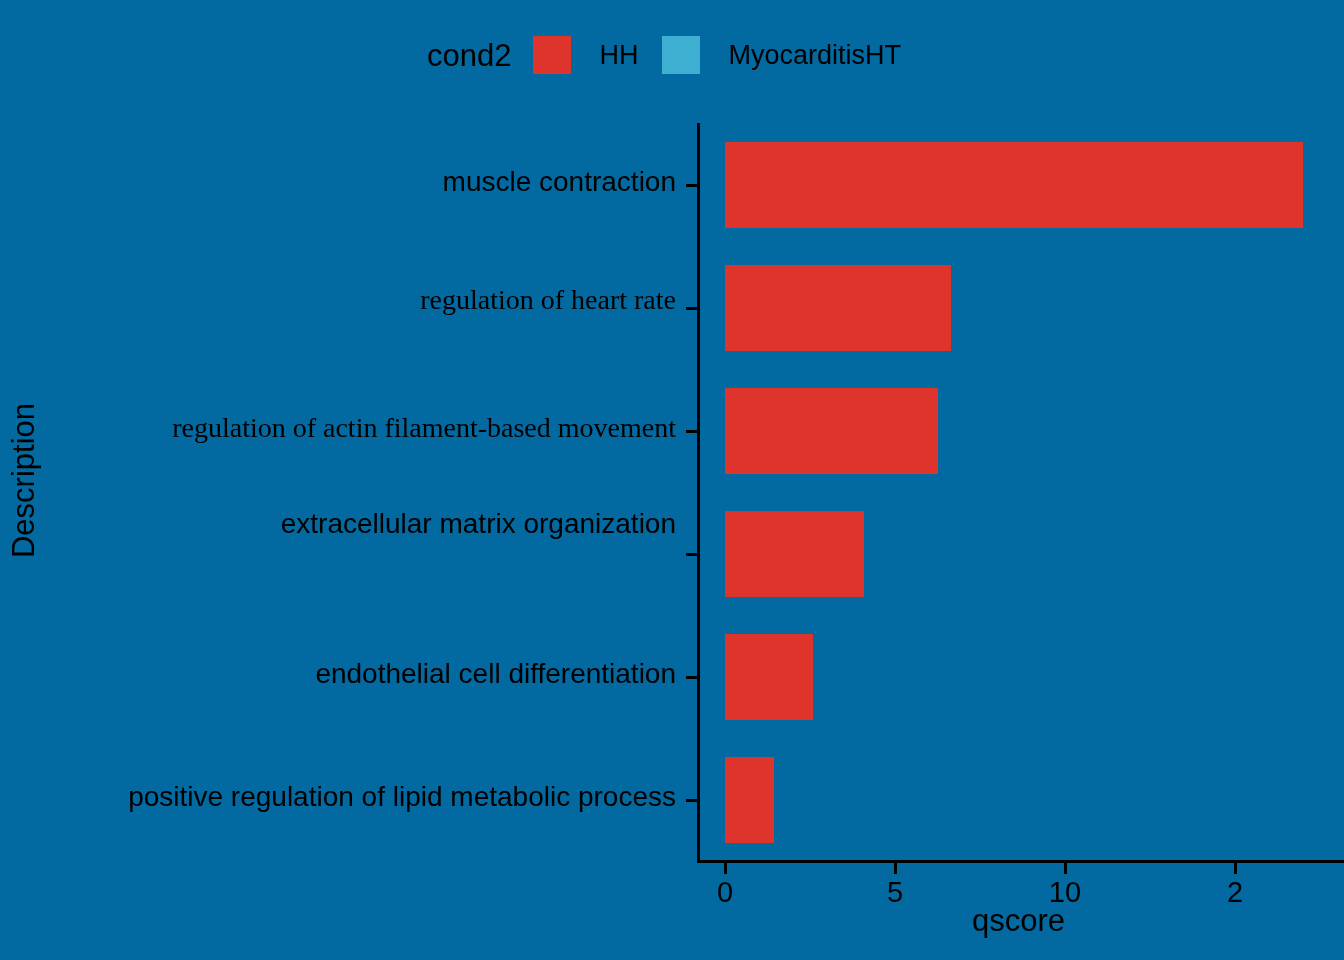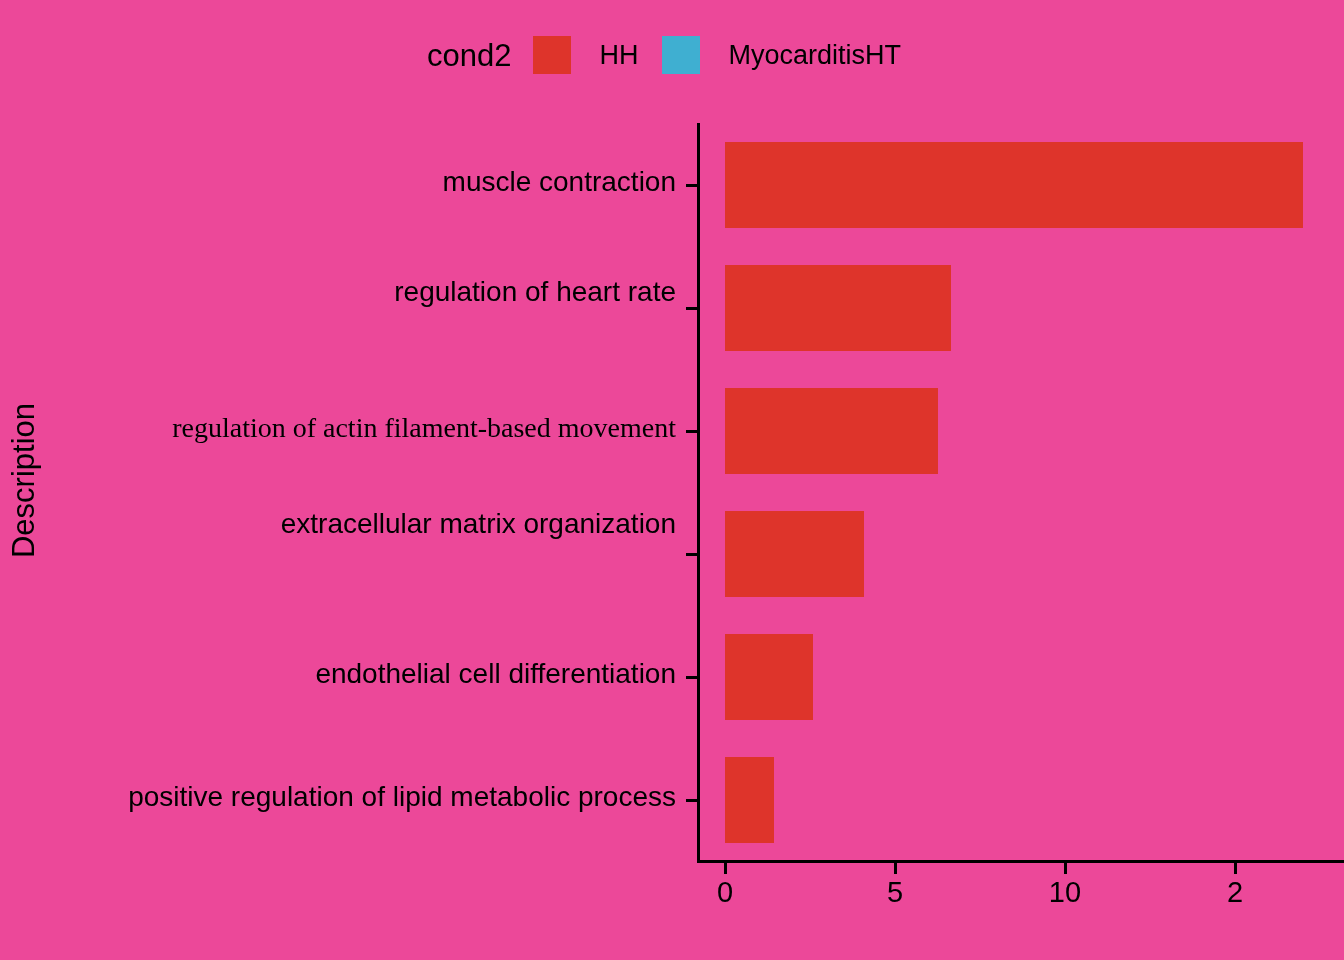--- a/index.html
+++ b/index.html
@@ -11,21 +11,21 @@
     width: 1344px;
     height: 960px;
     font-family: "Liberation Sans", sans-serif;
     color: #000000;
     overflow: hidden;
   }
   #plot-root {
     position: relative;
     width: 1344px;
     height: 960px;
-    background: #ec4899;
+    background: #0369a1;
   }
 
   
   #legend {
     position: absolute;
     left: 0;
     top: 20px;
     width: 1344px;
     height: 70px;
     display: flex;
@@ -179,21 +179,21 @@
   <div id="panel"></div>
   <div id="axis-line-y"></div>
   <div id="axis-line-x"></div>
 
   <div id="y-elements">
       <div class="bar" style="left: 725px; width: 578px; top: 141.5px; height: 86px; background: rgb(222, 52, 43); position: absolute;"></div>
       <div class="y-tick" style="top: 183.5px;"></div>
       <div class="y-label-wrap" style="top: 167.5px;">muscle contraction</div>
       <div class="bar" style="left: 725px; width: 226.1px; top: 264.5px; height: 86px; background: rgb(222, 52, 43); position: absolute;"></div>
       <div class="y-tick" style="top: 306.5px;"></div>
-      <div class="y-label-wrap" style="top: 278px;">regulation of heart rate</div>
+      <div class="y-label-wrap" style="top: 286px; font-family: Liberation Serif, serif;">regulation of heart rate</div>
       <div class="bar" style="left: 725px; width: 212.5px; top: 387.5px; height: 86px; background: rgb(222, 52, 43); position: absolute;"></div>
       <div class="y-tick" style="top: 429.5px;"></div>
       <div class="y-label-wrap" style="top: 413.5px; font-family: Liberation Serif, serif;">regulation of actin filament-based movement</div>
       <div class="bar" style="left: 725px; width: 139.4px; top: 510.5px; height: 86px; background: rgb(222, 52, 43); position: absolute;"></div>
       <div class="y-tick" style="top: 552.5px;"></div>
       <div class="y-label-wrap" style="top: 510px;">extracellular matrix organization</div>
       <div class="bar" style="left: 725px; width: 88.4px; top: 633.5px; height: 86px; background: rgb(222, 52, 43); position: absolute;"></div>
       <div class="y-tick" style="top: 675.5px;"></div>
       <div class="y-label-wrap" style="top: 659.5px;">endothelial cell differentiation</div>
       <div class="bar" style="left: 725px; width: 49.3px; top: 756.5px; height: 86px; background: rgb(222, 52, 43); position: absolute;"></div>
@@ -205,14 +205,15 @@
       <div class="x-tick" style="left: 724px;"></div>
       <div class="x-label" style="left: 725px;">0</div>
       <div class="x-tick" style="left: 894px;"></div>
       <div class="x-label" style="left: 895px;">5</div>
       <div class="x-tick" style="left: 1064px;"></div>
       <div class="x-label" style="left: 1065px;">10</div>
       <div class="x-tick" style="left: 1234px;"></div>
       <div class="x-label" style="left: 1235px;">2</div>
     </div>
 
+  <div id="x-axis-title">qscore</div>
 
 </div>
 
 </body></html>

